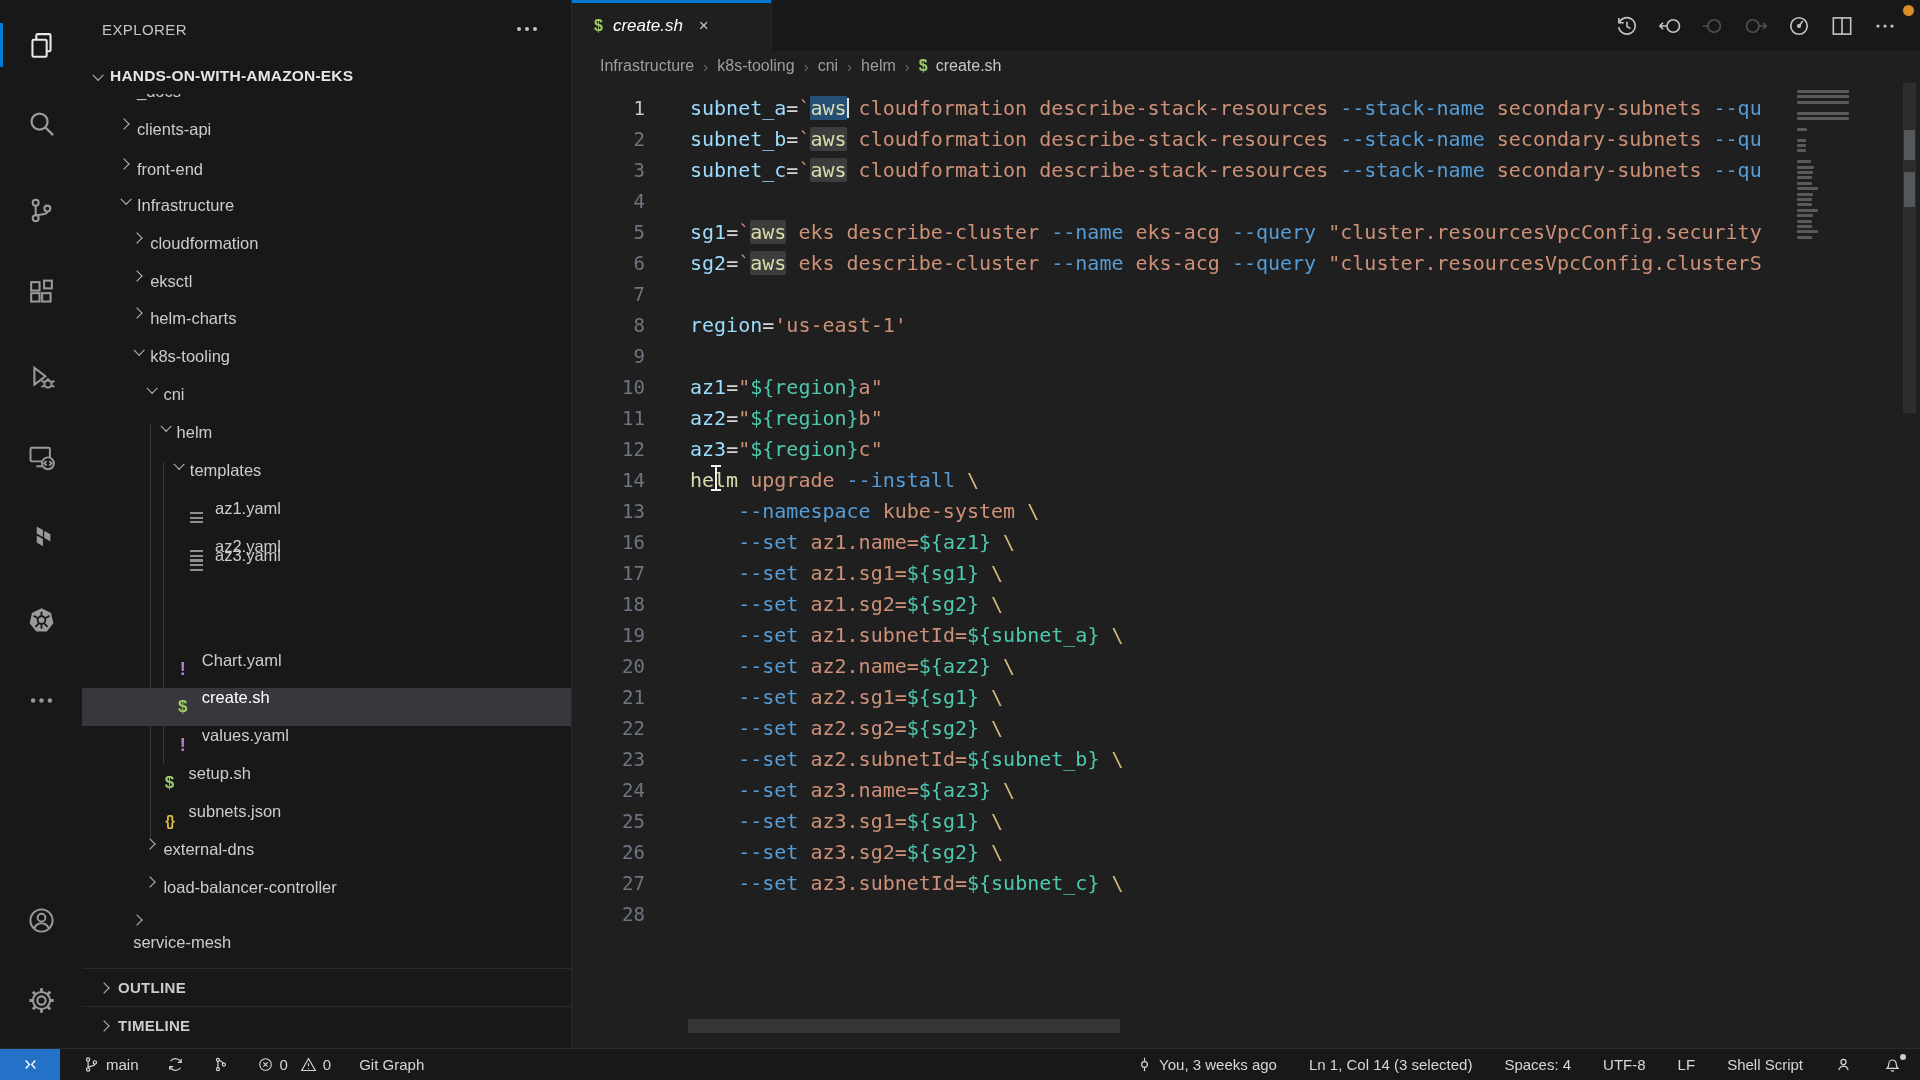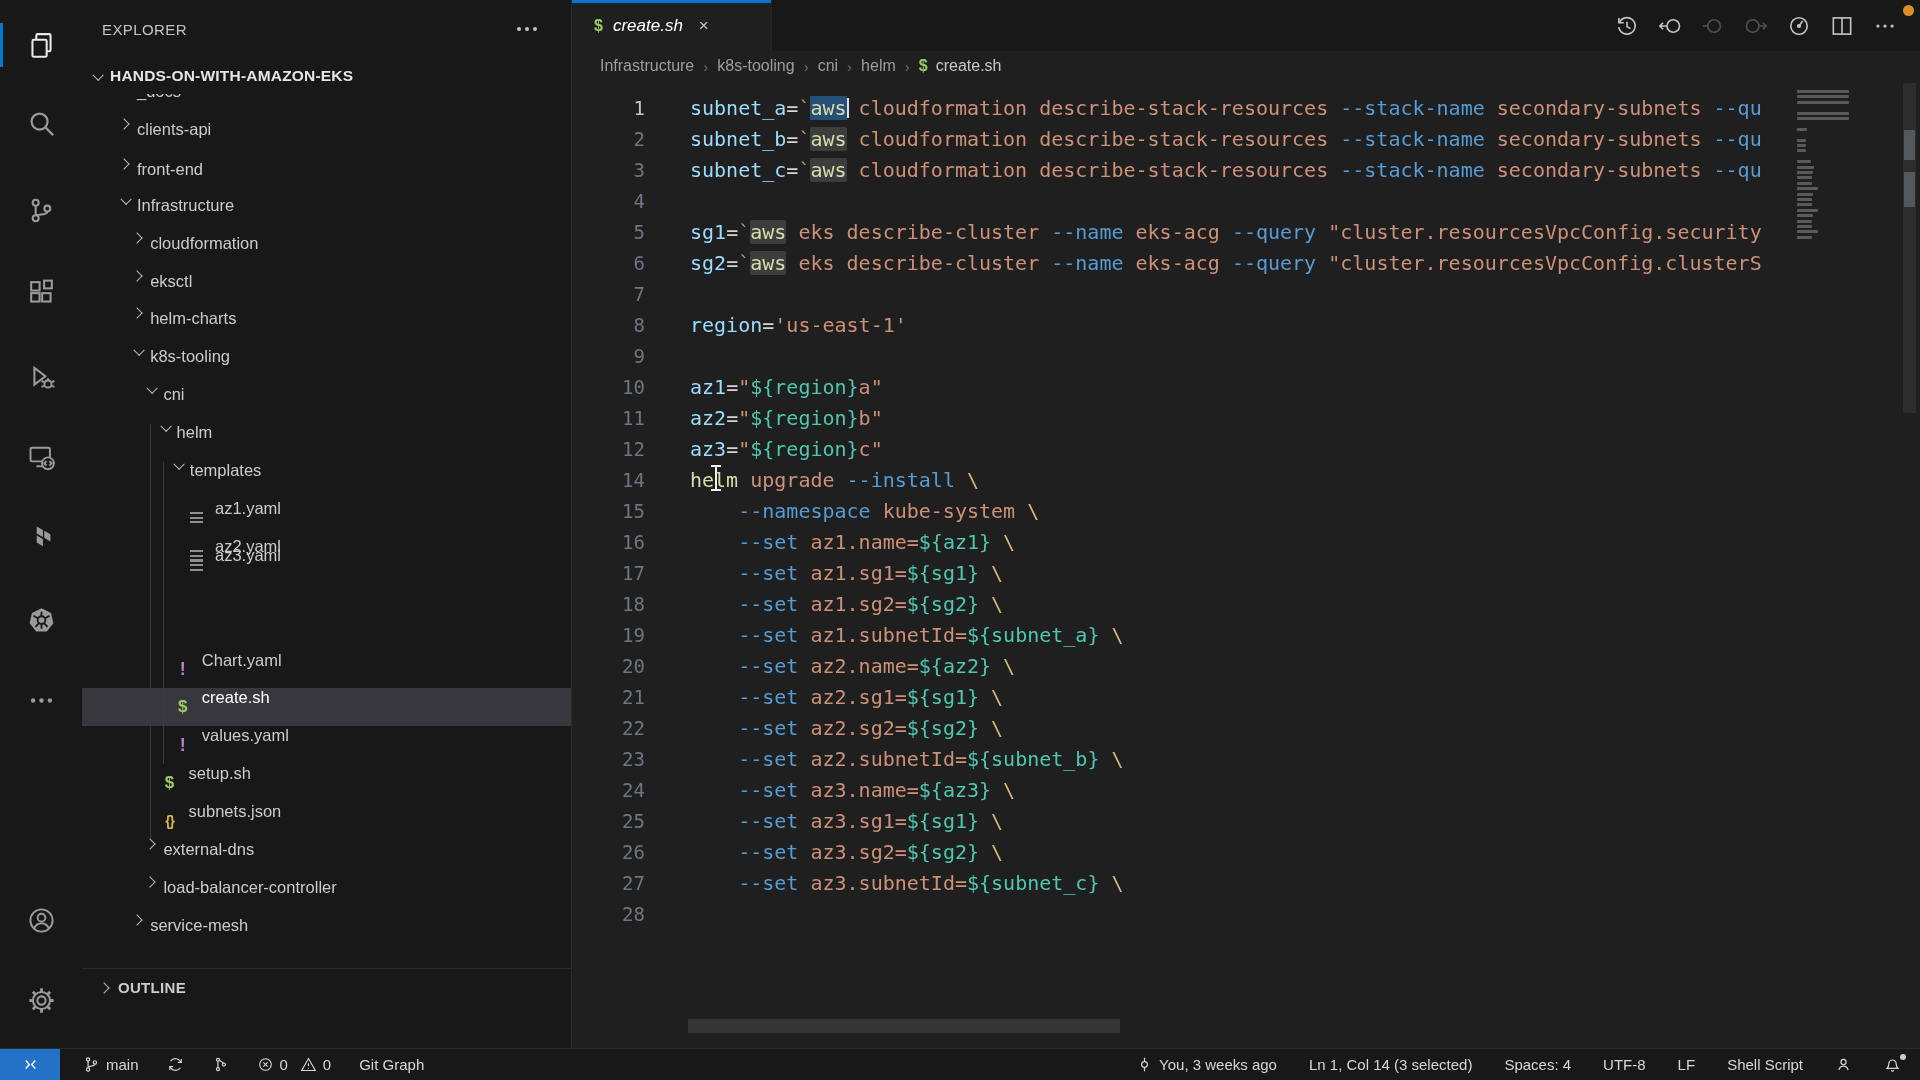--- a/index.html
+++ b/index.html
@@ -279,28 +279,32 @@
         <span>subnets.json</span>
       </div>
       <div class="tree-row" style="top: 746px; padding-left: 64.4px;">
         <span class="chev right"></span>
         <span>external-dns</span>
       </div>
       <div class="tree-row" style="top: 783.9px; padding-left: 64.4px;">
         <span class="chev right"></span>
         <span>load-balancer-controller</span>
       </div>
-      <div class="tree-row" style="top: 821.8px; padding-left: 51.2px;">
+      <div class="tree-row" style="top: 821.8px; padding-left: 51.2px; flex-direction: column;">
         <span class="chev right"></span>
         <span>service-mesh</span>
       </div>
     </div>
   <div class="section" style="top:968px">
     <span class="chev right"></span>
     <b>OUTLINE</b>
+  </div>
+  <div class="section" style="top:1006px">
+    <span class="chev right"></span>
+    <b>TIMELINE</b>
   </div>
 </aside>
 
 <main id="editor">
   <div id="tabbar">
     <div id="tab">
       <span class="dollar">$</span>
       <span id="tab-label">create.sh</span>
       <span id="tab-close">×</span>
     </div>
@@ -416,21 +420,21 @@
         </div>
         <div class="line">
           <span class="ln">12</span>
           <span class="lc"><span class="tok-var">az3</span><span class="tok-op">=</span><span class="tok-str">"</span><span class="tok-interp">${region}</span><span class="tok-str">c"</span></span>
         </div>
         <div class="line">
           <span class="ln">14</span>
           <span class="lc"><span class="tok-cmd">helm</span><span class="tok-str"> upgrade </span><span class="tok-flag">--install</span><span class="tok-op"> </span><span class="tok-esc">\</span></span>
         </div>
         <div class="line">
-          <span class="ln">15</span>
+          <span class="ln">13</span>
           <span class="lc"><span class="tok-op">    </span><span class="tok-flag">--namespace</span><span class="tok-str"> kube-system </span><span class="tok-esc">\</span></span>
         </div>
         <div class="line">
           <span class="ln">16</span>
           <span class="lc"><span class="tok-op">    </span><span class="tok-flag">--set</span><span class="tok-str"> az1.name=</span><span class="tok-interp">${az1}</span><span class="tok-op"> </span><span class="tok-esc">\</span></span>
         </div>
         <div class="line">
           <span class="ln">17</span>
           <span class="lc"><span class="tok-op">    </span><span class="tok-flag">--set</span><span class="tok-str"> az1.sg1=</span><span class="tok-interp">${sg1}</span><span class="tok-op"> </span><span class="tok-esc">\</span></span>
         </div>

